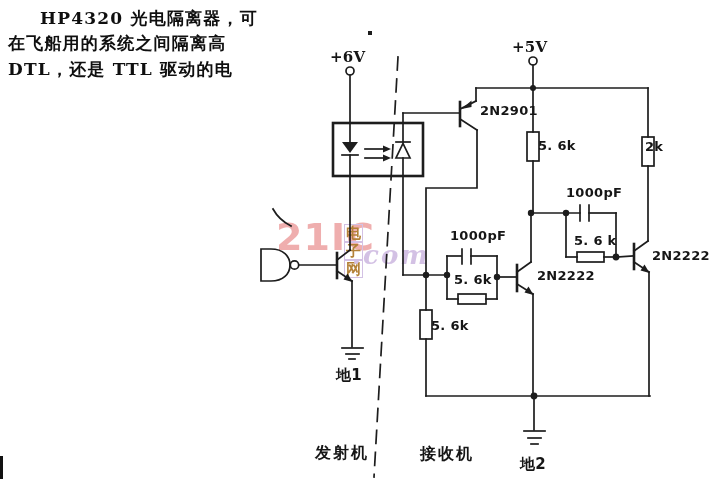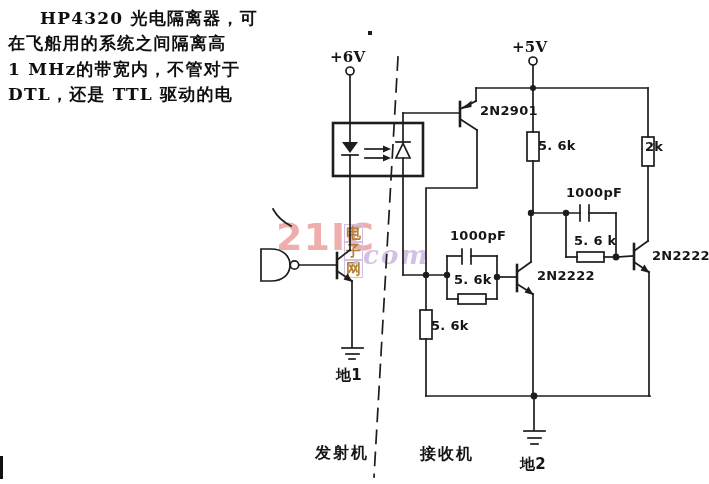--- a/index.html
+++ b/index.html
@@ -33,21 +33,20 @@
   .edge-mark{position:absolute;left:0;top:456px;width:3px;height:23px;background:#111;z-index:3;}
 </style>
 </head>
 <body>
 
 <div class="stage">
 
   <div class="intro">
     <div class="intro-line indent">HP4320 光电隔离器，可</div>
     <div class="intro-line">在飞船用的系统之间隔离高</div>
-    <div class="intro-line">1 MHz的带宽内，不管对于</div>
     <div class="intro-line">DTL，还是 TTL 驱动的电</div>
   </div>
 
   <div class="watermark">
     <span class="wm-brand">21IC</span>
     <span class="wm-site"><span>电</span><span>子</span><span>网</span></span>
     <span class="wm-suffix">.com</span>
   </div>
 
   <svg class="circuit" width="709" height="484" viewBox="0 0 709 484">

